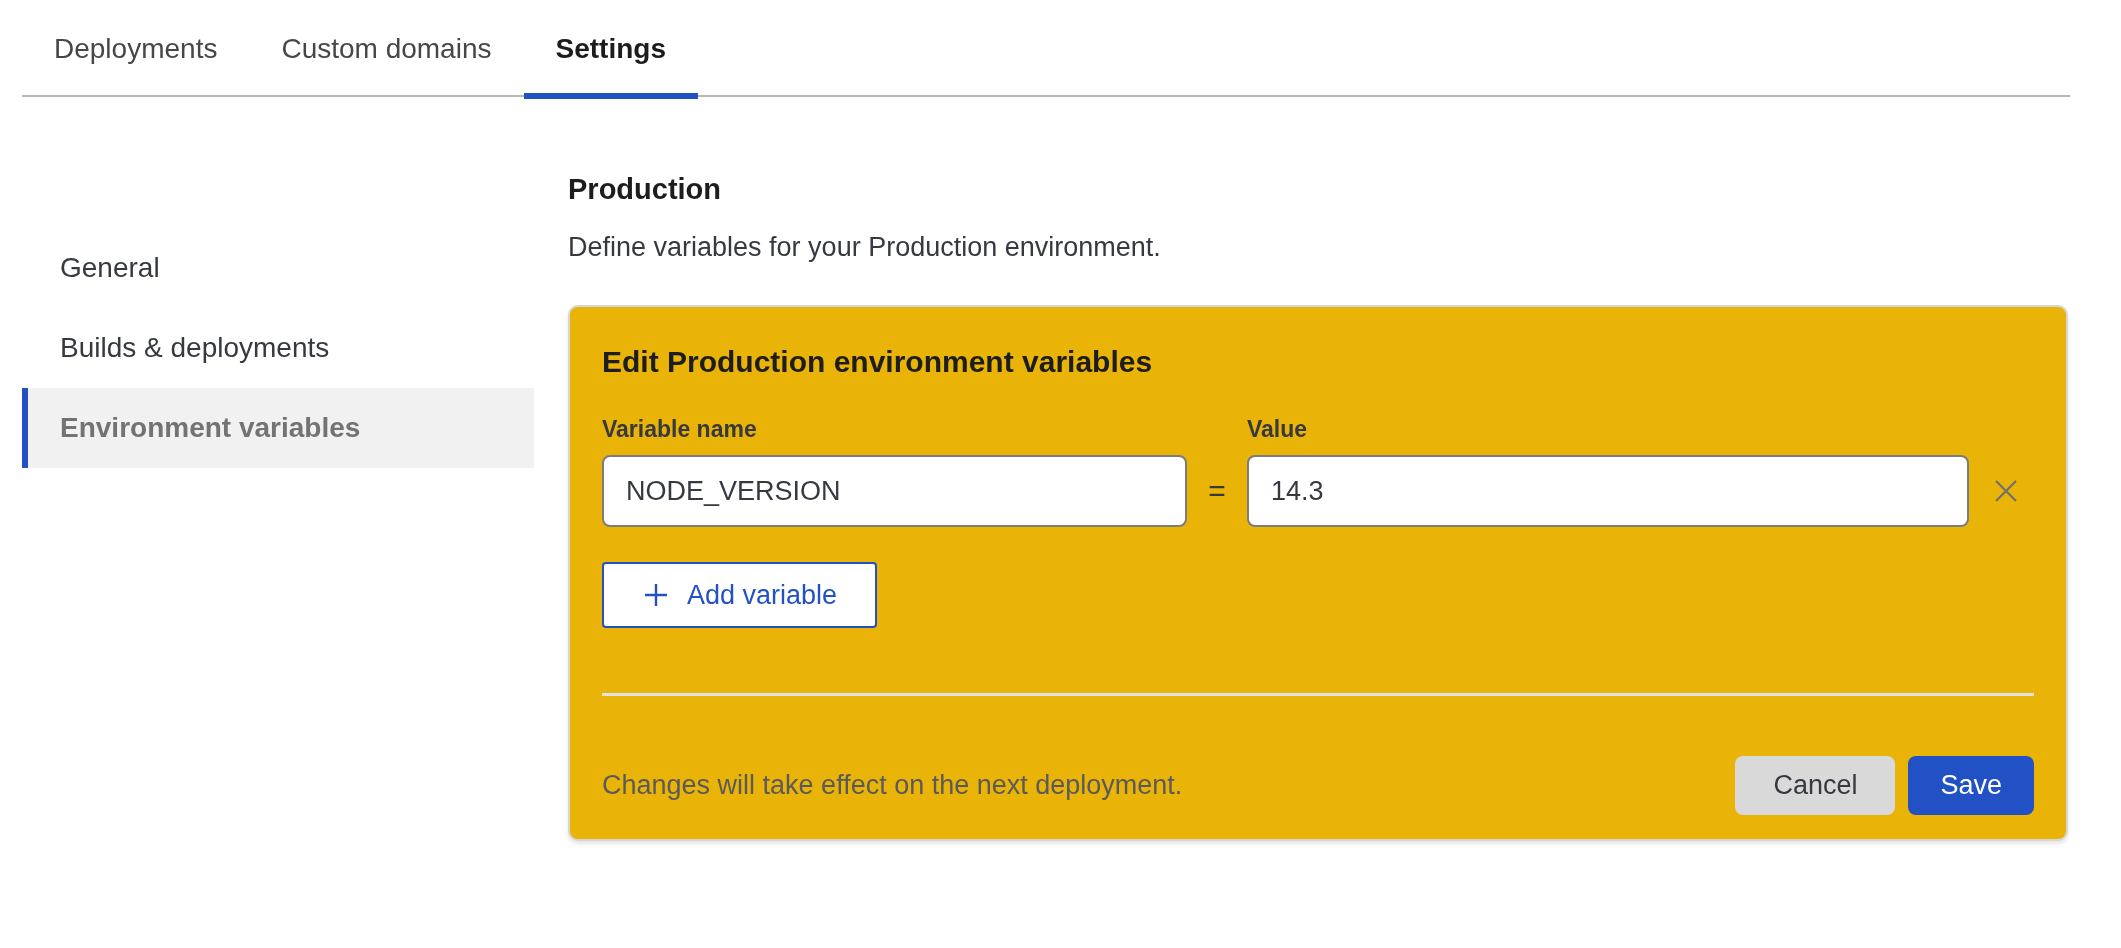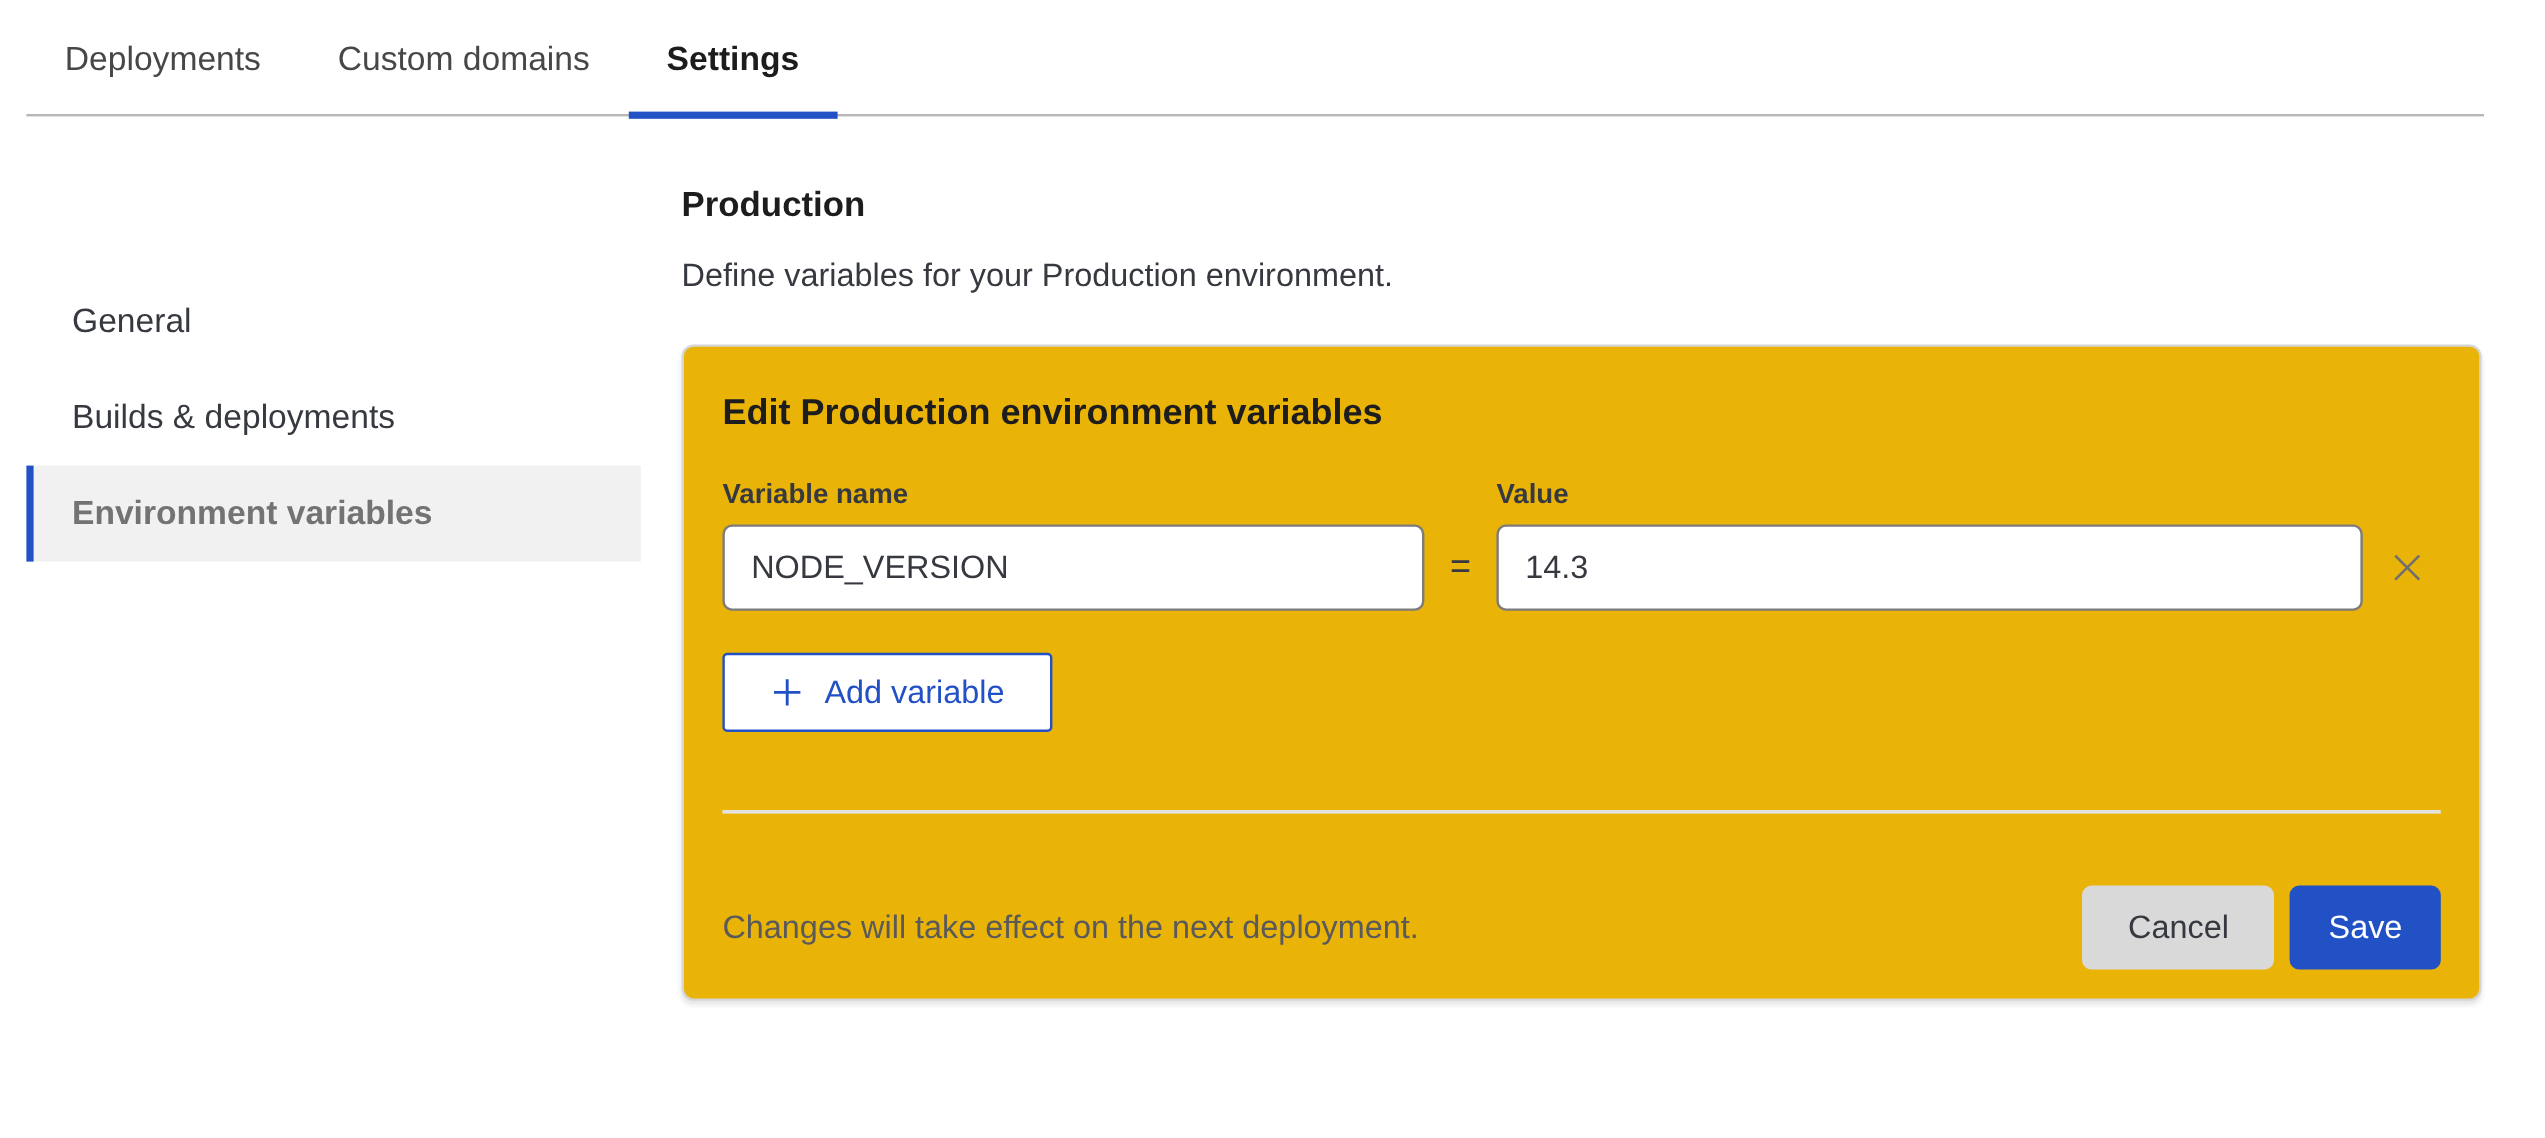--- a/index.html
+++ b/index.html
@@ -58,21 +58,21 @@
     background: var(--active_bg);
     border-left: 6px solid var(--accent);
     padding-left: 32px;
     font-weight: 700;
     color: #737373;
   }
 
   .main {
     flex: 1;
     margin: 0 53px 0 34px;
-    padding-top: 58px;
+    padding-top: 76px;
   }
   .page-title { font-size: 29px; font-weight: 700; color: #1d1d1d; }
   .page-subtitle { margin-top: 26px; font-size: 27px; color: #36393f; }
 
   
   .card {
     margin-top: 42px;
     background: #eab308;
     border: 2px solid #d6d6d6;
     border-radius: 10px;
@@ -145,21 +145,21 @@
   .divider { height: 3px; background: #e2e2e2; margin-top: 65px; }
 
   .card-footer {
     margin-top: 60px;
     display: flex;
     align-items: center;
   }
   .footer-note { font-size: 27px; color: #5a5a5a; }
   .footer-actions { margin-left: auto; display: flex; gap: 13px; }
   .btn {
-    height: 70px;
+    height: 59px;
     border: none;
     border-radius: 8px;
     font-family: inherit;
     font-size: 27px;
     cursor: pointer;
     display: inline-flex;
     align-items: center;
   }
   .btn-cancel { background: var(--cancel); color: #36393f; padding: 0 38px; }
   .btn-save   { background: var(--accent); color: #ffffff; padding: 0 32px; }

